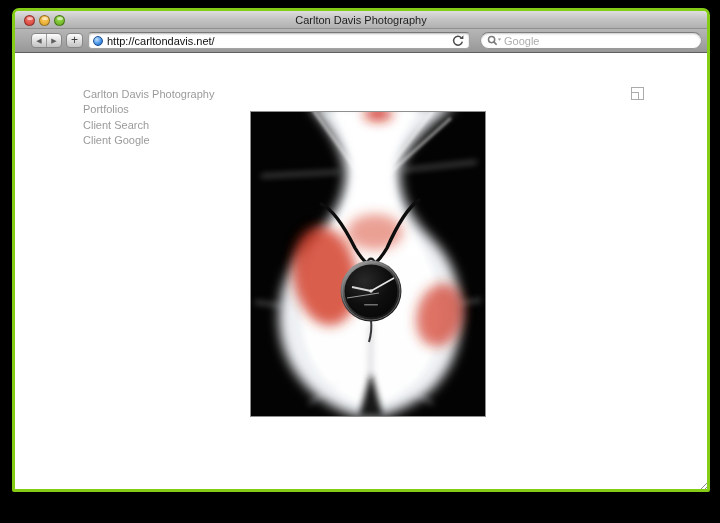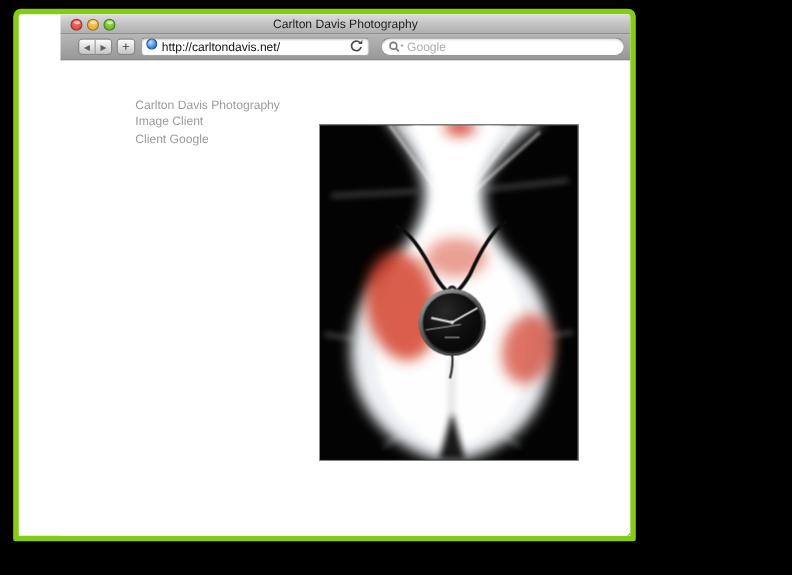--- a/index.html
+++ b/index.html
@@ -1,21 +1,21 @@
 <!DOCTYPE html>
 <html><head>
 <meta charset="utf-8">
 <style>
   * { margin:0; padding:0; box-sizing:border-box; }
   html,body { width:720px; height:523px; background:#000; overflow:hidden;
     font-family:"Liberation Sans", sans-serif; }
 
-  .window { position:absolute; left:12px; top:8px; width:566px; height:484px;
-    border-radius:7px 7px 2px 2px; background:#fff; border:5px solid #84cc16;
-    overflow:hidden; box-shadow:0 6px 18px rgba(0,0,0,.7);padding-left:38px; }
+  .window { position:absolute; left:12px; top:8px; width:698px; height:484px;
+    border-radius:7px 7px 2px 2px; background:#fff; border:3px solid #84cc16;
+    overflow:hidden; box-shadow:0 6px 18px rgba(0,0,0,.7); }
 
   
   .titlebar { position:relative; height:18px;
     background:linear-gradient(180deg,#dedede 0%,#c6c6c6 45%,#b0b0b0 100%);
     border-bottom:1px solid #8f8f8f; display:flex; align-items:center; }
   .traffic { display:flex; gap:4px; padding-left:9px; position:absolute; left:0; top:3.5px; }
   .light { width:11px; height:11px; border-radius:50%; border:1px solid rgba(0,0,0,.35);
     position:relative; }
   .light::after { content:""; position:absolute; left:2px; top:1px; width:6px; height:3px;
     border-radius:50%; background:rgba(255,255,255,.55); }
@@ -31,21 +31,21 @@
   .navseg { width:31px; height:15px; display:flex; border:1px solid #878787;
     border-radius:4px; overflow:hidden;
     background:linear-gradient(180deg,#fdfdfd,#c3c3c3); margin-right:4px; }
   .navseg .seg { flex:1; display:flex; align-items:center; justify-content:center;
     font-size:7px; color:#5e5e5e; }
   .navseg .seg:first-child { border-right:1px solid #9a9a9a; }
   .btn-plus { width:17px; height:15px; border:1px solid #878787; border-radius:4px;
     background:linear-gradient(180deg,#fdfdfd,#c3c3c3); font-size:12px; line-height:12px;
     color:#3e3e3e; text-align:center; margin-right:5px; }
   .urlfield { flex:1; height:17px; background:#fff; border:1px solid #a3a3a3;
-    border-top-color:#787878; border-radius:4px; display:flex; 
+    border-top-color:#787878; border-radius:4px; display:flex; align-items:center;
     padding:0 4px 0 4px; margin-right:10px; box-shadow:inset 0 1px 2px rgba(0,0,0,.28); }
   .favicon { width:10px; height:10px; border-radius:50%;
     background:radial-gradient(circle at 35% 30%,#bfe0ff,#4b95e8 55%,#1a5fb8);
     border:1px solid #1b4f94; flex:none; margin-right:4px; }
   .urlinput { flex:1; border:none; outline:none; font-size:11px; color:#111;
     font-family:"Liberation Sans", sans-serif; background:transparent; }
   .reload { flex:none; width:14px; height:14px; }
   .searchfield { width:222px; height:17px; background:#fff; border:1px solid #989898;
     border-top-color:#7d7d7d; border-radius:9px; display:flex; align-items:center;
     padding:0 6px; box-shadow:inset 0 1px 2px rgba(0,0,0,.22); }
@@ -113,21 +113,24 @@
     </div>
   </div>
 
   <div class="content">
 
     <ul class="sitenav">
       <li>
           <a href="#">Carlton Davis Photography</a>
         </li>
       <li>
-          <a href="#">Image Client</a>
+          <a href="#">Portfolios</a>
+        </li>
+      <li>
+          <a href="#">Client Search</a>
         </li>
       <li>
           <a href="#">Client Google</a>
         </li>
     </ul>
 
     <div class="slideicon"></div>
 
     <div class="photo" title="White furry figure with red markings wearing a black cord watch pendant on a black background">
       <svg width="234" height="304" viewBox="0 0 234 304">

